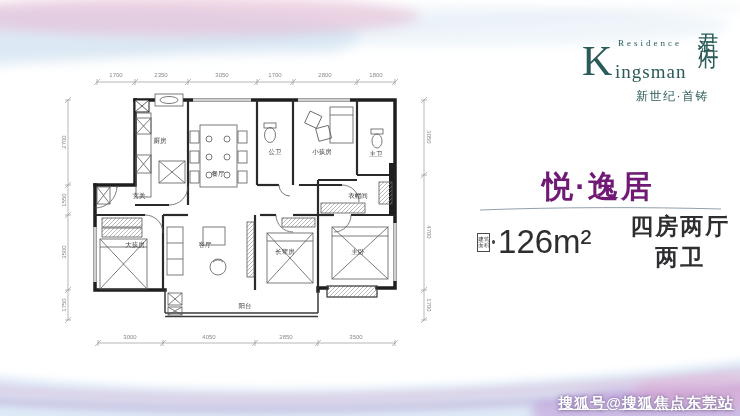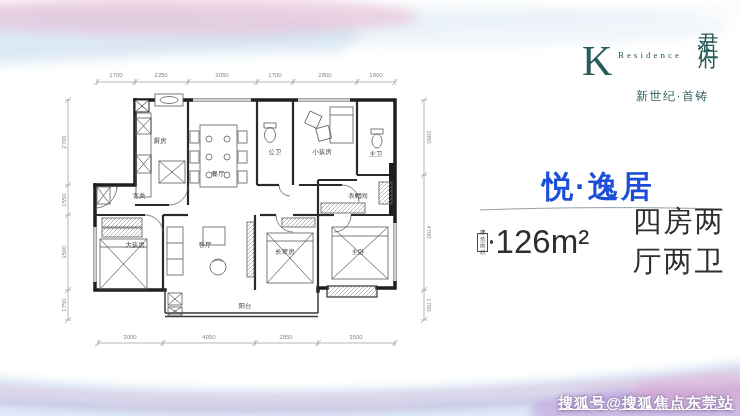--- a/index.html
+++ b/index.html
@@ -6,40 +6,40 @@
   .stage{position:relative;width:740px;height:416px;background:#ffffff;overflow:hidden;
          font-family:"Liberation Sans",sans-serif;}
   .stage *{box-sizing:border-box;}
   svg{display:block;}
   .abs{position:absolute;}
 
   
   .logo{left:560px;top:10px;width:162px;height:98px;color:#2a5b59;}
   .logo .k{position:absolute;left:22px;top:30px;font-family:"Liberation Serif",serif;
            font-size:42px;line-height:1;font-weight:400;}
-  .logo .residence{position:absolute;left:58px;top:40px;font-family:"Liberation Serif",serif;
+  .logo .residence{position:absolute;left:58px;top:28px;font-family:"Liberation Serif",serif;
            font-size:9px;letter-spacing:3px;}
   .logo .ingsman{position:absolute;left:55px;top:51px;font-family:"Liberation Serif",serif;
            font-size:19px;letter-spacing:1px;}
   .logo .tagline{position:absolute;left:76px;top:78px;font-size:12px;letter-spacing:1.5px;}
   .logo .vertical{position:absolute;left:134px;top:6px;height:92px;
            font-family:"Liberation Serif",serif;font-size:21px;letter-spacing:7px;
            writing-mode:vertical-rl;text-orientation:upright;}
 
   
   .title{left:470px;top:166px;width:256px;text-align:center;font-size:31px;font-weight:700;
-         letter-spacing:2px;color:#1d4ed8;}
+         letter-spacing:2px;color:#701a75;}
   .divider{left:478px;top:206px;}
   .arearow{left:477px;top:224px;width:256px;height:36px;display:flex;align-items:center;text-align:center;}
   .areabox{width:18px;height:19px;border:1.5px solid #4a4a4a;display:flex;flex-direction:column;
            justify-content:center;align-items:center;font-size:5.5px;line-height:6.5px;
            color:#4a4a4a;letter-spacing:0;}
   .areadot{width:4px;height:4px;border-radius:50%;background:#3c3c3c;margin:0 3px 0 2px;}
   .areaval{font-size:33px;color:#2e2e31;letter-spacing:0;}
-  .roomsum{font-size:29px;font-weight:400;color:#2e2e31;letter-spacing:2px;margin-left:36px;}
+  .roomsum{font-size:23px;font-weight:700;color:#2e2e31;letter-spacing:2px;margin-left:36px;}
 
   
   .watermark{right:6px;bottom:3px;font-size:15px;font-weight:700;color:#ffffff;
              letter-spacing:1px;text-shadow:0 0 4px rgba(110,90,140,.75),0 0 2px rgba(110,90,140,.6);
              z-index:5;text-decoration:underline;}
 
   
   .plan{left:55px;top:55px;}
   .plan text{font-family:"Liberation Sans",sans-serif;}
   .plan .dimtxt{font-size:6px;fill:#8a8a8a;}
@@ -309,20 +309,21 @@
       <text class="roomtxt" x="150" y="192">客厅</text>
       <text class="roomtxt" x="230" y="199">长辈房</text>
       <text class="roomtxt" x="303" y="199">主卧</text>
       <text class="roomtxt" x="190" y="253">阳台</text>
     </g>
   </svg>
 
   <div class="abs logo">
     <span class="k">K</span>
     <span class="residence">Residence</span>
+    <span class="ingsman">ingsman</span>
     <span class="tagline">新世纪·首铸</span>
     <span class="vertical">君汇府</span>
   </div>
 
   <div class="abs title">悦·逸居</div>
 
   <svg class="abs divider" width="245" height="6" viewBox="0 0 245 6">
     <path d="M2,4 C80,1 170,1 243,3" stroke="#93a0ab" stroke-width="1" fill="none"></path>
   </svg>
 

